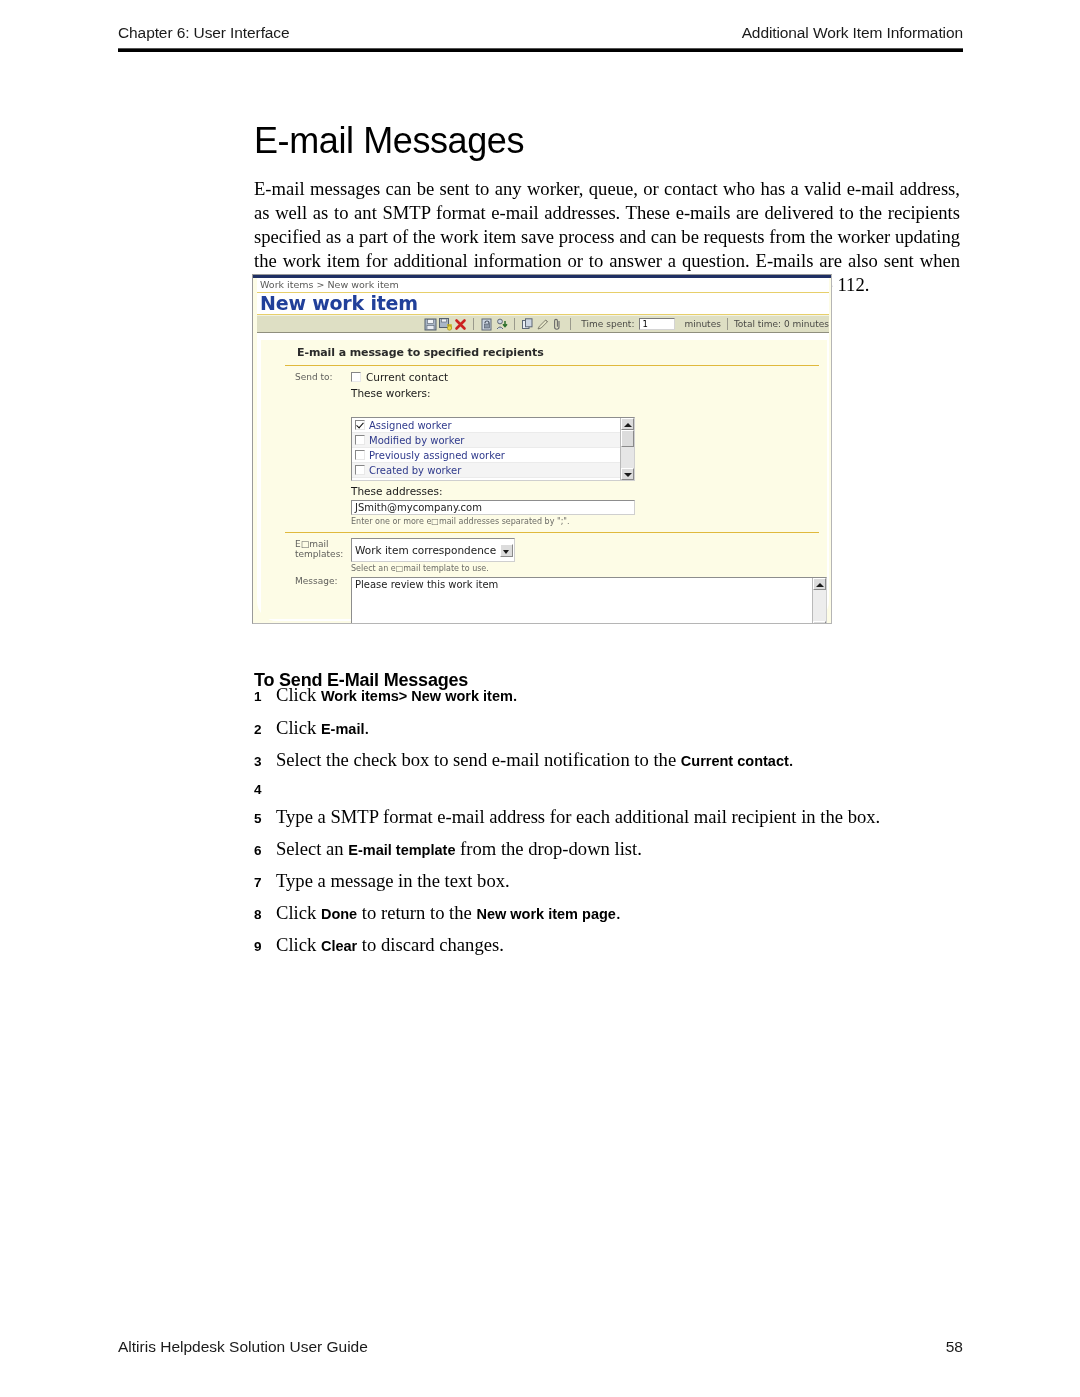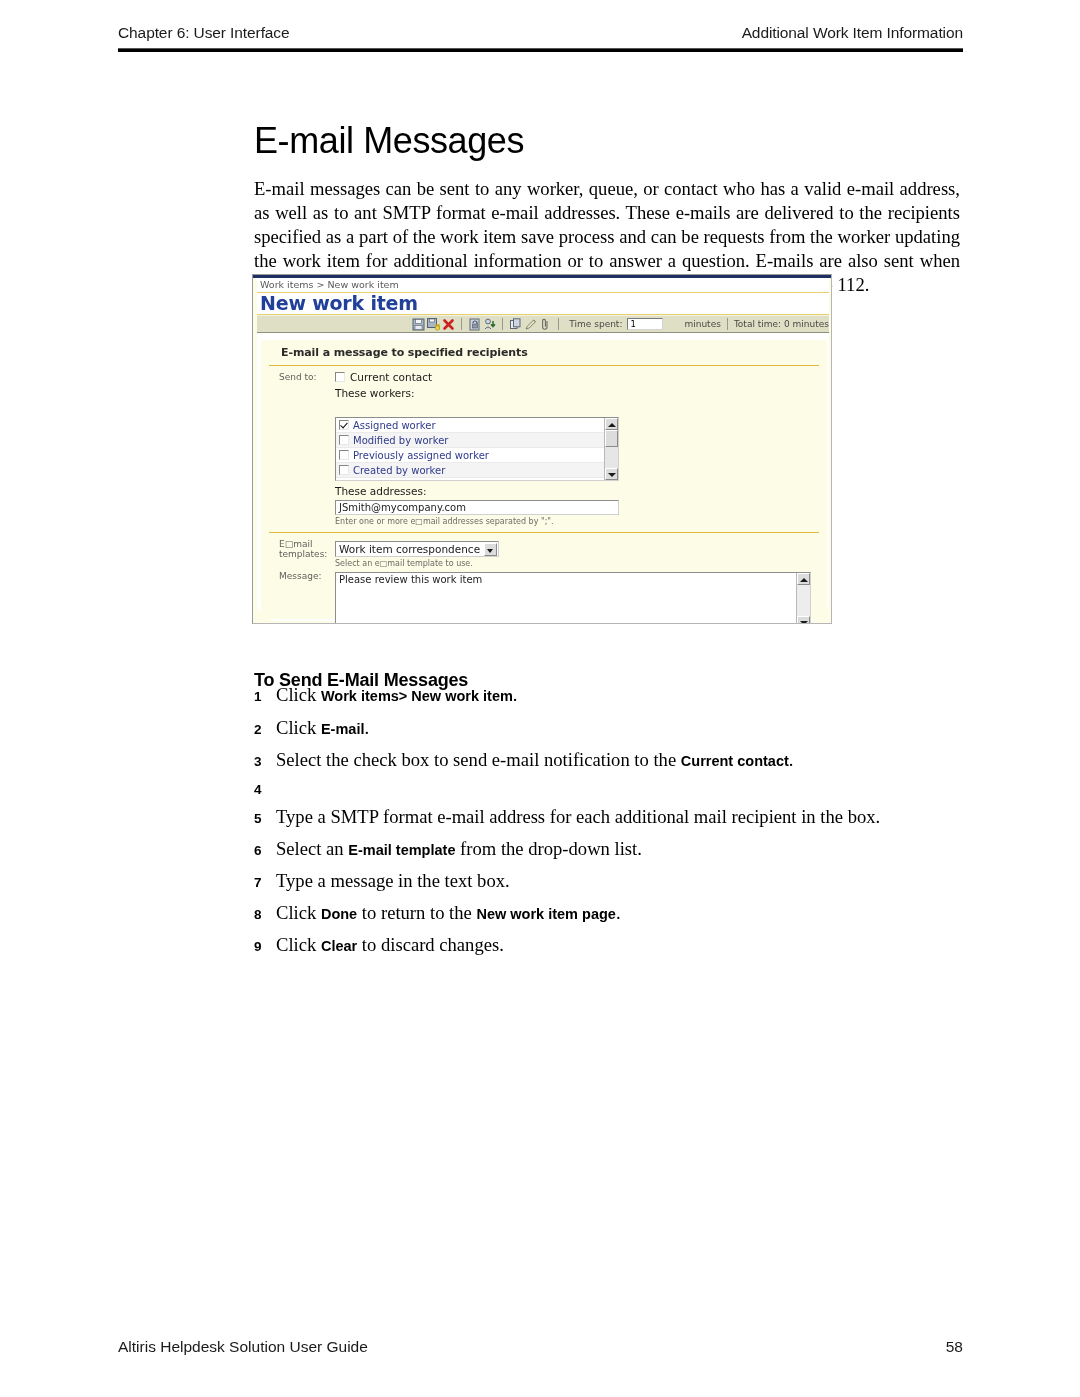--- a/index.html
+++ b/index.html
@@ -152,20 +152,21 @@
     line-height: 11px;
     padding-left: 2px;
     box-sizing: border-box;
     margin: 0 3px;
   }
 
   .panel {
     position: absolute;
     left: 4px; top: 62px; right: 2px; bottom: 2px;
     background: #fdfce6;
+    padding-left: 16px;
   }
   .panel-title {
     font-size: 11px;
     font-weight: bold;
     color: #2a2a2a;
     padding: 6px 0 6px 20px;
     letter-spacing: -0.1px;
   }
   .rule-gold {
     height: 1px; background: #e0b93c; margin: 0 8px;
@@ -280,21 +281,21 @@
     padding-left: 3px;
     line-height: 14px;
     font-family: "DejaVu Sans", sans-serif;
     white-space: nowrap;
     overflow: hidden;
   }
   .hint { font-size: 8px; color: #6b6b66; margin-top: 2px; }
 
   .select {
     display: inline-flex; align-items: center;
-    height: 16px;
+    height: 24px;
     background: #fff;
     border: 1px solid #8d8d8d;
     border-right-color: #cfcfcf;
     border-bottom-color: #cfcfcf;
     box-sizing: border-box;
     font-size: 10.5px;
     color: #1a1a1a;
     padding-left: 3px;
   }
   .select-text { white-space: nowrap; padding-right: 4px; }
@@ -469,21 +470,21 @@
             </svg>
         </span>
         <span class="tb-ico">
           <svg width="13" height="13" viewBox="0 0 13 13">
               <path d="M8 3 v6 a2.2 2.2 0 0 1-4.4 0 v-6.2 a1.4 1.4 0 0 1 2.8 0 v6" fill="none" stroke="#6a6a6a" stroke-width="1.1"></path>
             </svg>
         </span>
         <span class="tb-sep"></span>
         <span class="tb-label">Time spent:</span>
         <span class="tb-input">1</span>
-        <span class="tb-label" style="margin-left:16px">minutes</span>
+        <span class="tb-label" style="margin-left:4px">minutes</span>
         <span class="tb-sep"></span>
         <span class="tb-label" style="margin-left:0">Total time: 0 minutes</span>
       </div>
 
       <div class="panel">
         <div class="panel-title">E-mail a message to specified recipients</div>
         <div class="rule-gold"></div>
 
         <div class="frow">
           <div class="flabel">Send to:</div>

